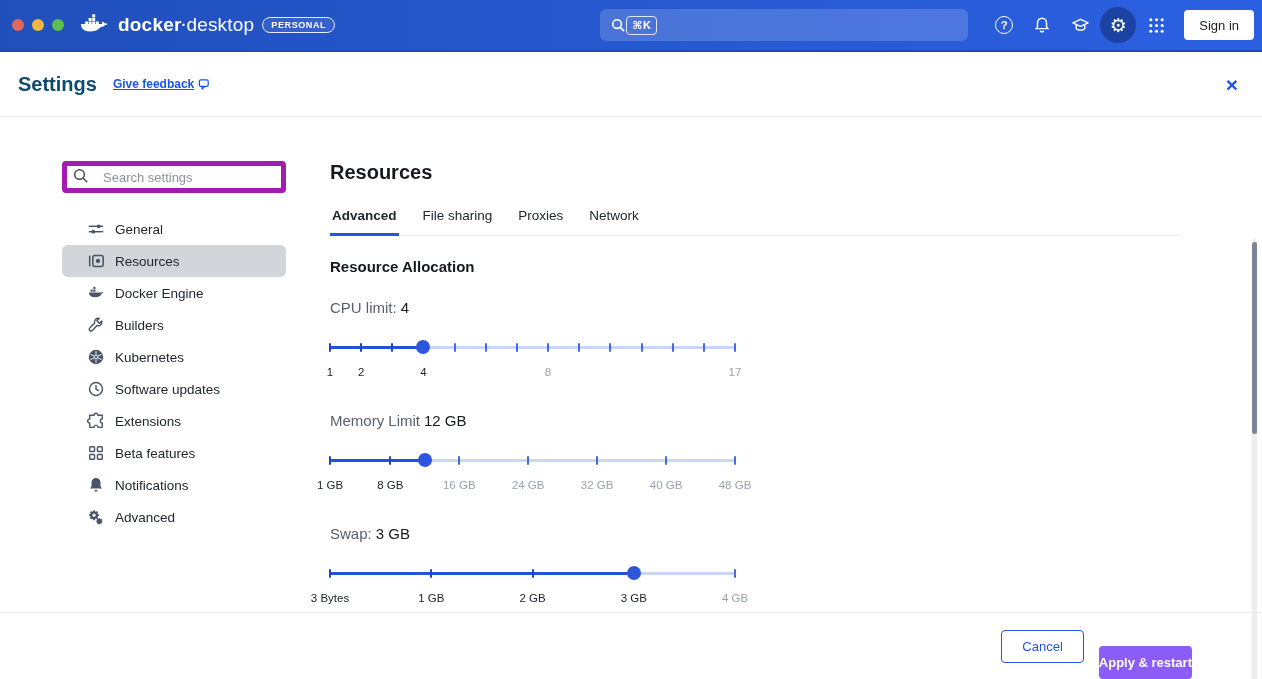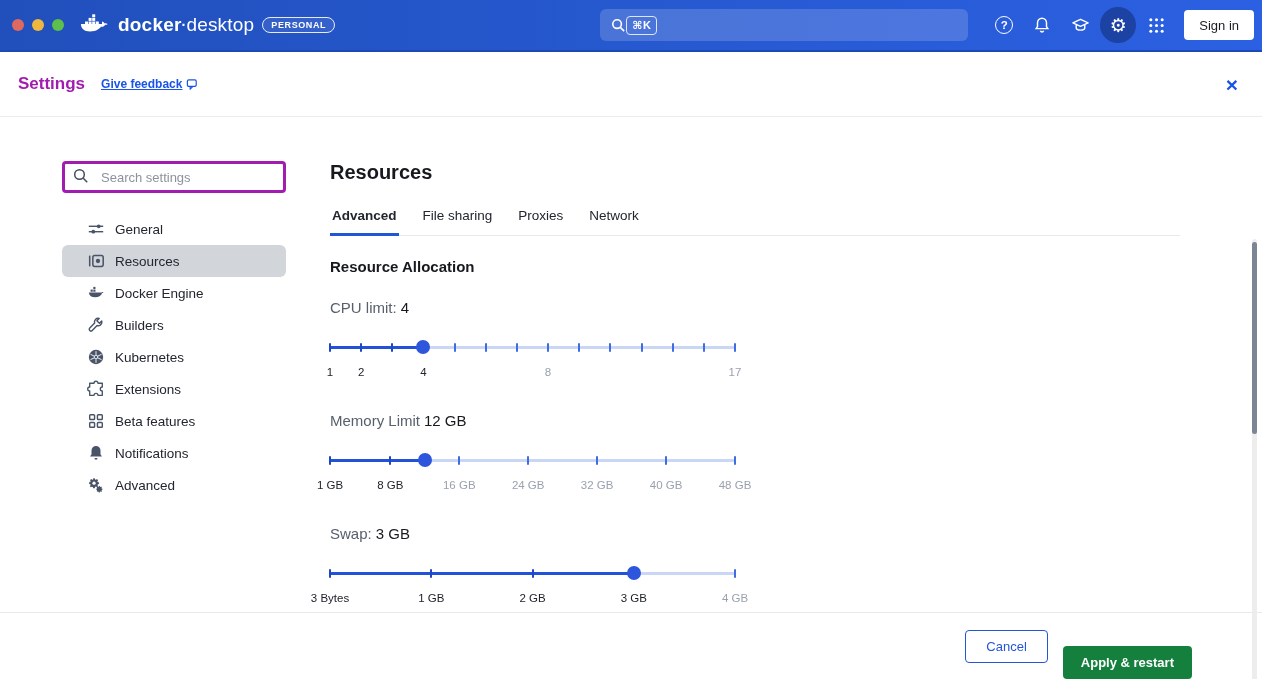--- a/index.html
+++ b/index.html
@@ -34,32 +34,32 @@
   .ticon.active { background:rgba(10,28,80,.42); }
   .circle-q { width:18px; height:18px; border:1.6px solid #fff; border-radius:50%; color:#fff;
               font-size:11.5px; font-weight:700; display:flex; align-items:center; justify-content:center; }
   .gear-glyph { font-size:19px; line-height:1; }
   .signin { margin-left:10px; background:#fff; color:#1a1d23; border:none; border-radius:4px;
             height:30px; padding:0 15px; font-size:13px; font-weight:500; font-family:inherit; cursor:pointer; }
 
   
   .sheader { height:65px; display:flex; align-items:center; padding:0 24px 0 18px;
              border-bottom:1px solid #ececec; background:#fff; }
-  .sheader h1 { font-size:17px; font-weight:700; color:#a21caf; margin-right:16px; }
+  .sheader h1 { font-size:20px; font-weight:700; color:#0c4a6e; margin-right:16px; }
   .feedback { display:flex; align-items:center; gap:4px; color:#1a53e8; font-size:12px;
               font-weight:600; text-decoration:underline; cursor:pointer; }
   .sheader .spacer { flex:1; }
   .close-x { color:#1a53e8; font-size:21px; font-weight:700; line-height:1; cursor:pointer; }
 
   
   .content { display:flex; height:495px; background:#fff; position:relative; }
 
   .sidebar { width:330px; padding:44px 44px 0 62px; flex:none; }
   .side-search { position:relative; margin-bottom:20px; }
-  .side-search input { width:224px; height:32px; border:3px solid #a21caf; border-radius:4px;
+  .side-search input { width:224px; height:32px; border:5px solid #a21caf; border-radius:4px;
                        padding:0 8px 0 36px; font-size:13px; font-family:inherit; color:#333; outline:none; }
   .side-search input::placeholder { color:#8c929c; opacity:1; }
   .side-search .mag { position:absolute; left:11px; top:7px; color:#454b57; }
   .side-item { width:224px; height:32px; display:flex; align-items:center; padding-left:24px;
                border-radius:6px; cursor:pointer; color:#22262e; }
   .side-item.selected { background:#d2d5da; }
   .side-icon { width:19px; height:19px; color:#4a5468; margin-right:10px; display:flex;
                align-items:center; justify-content:center; flex:none; }
   .side-label { font-size:13.5px; }
 
@@ -85,21 +85,21 @@
   .s-labels { position:relative; height:14px; margin-top:12px; }
   .s-label { position:absolute; transform:translateX(-50%); font-size:11.5px; white-space:nowrap; }
   .s-label.on { color:#20242b; }
   .s-label.off { color:#9aa1ad; }
 
   
   .footer { height:67px; border-top:1px solid #e9e9e9; display:flex; align-items:center;
             justify-content:flex-end; padding-right:70px; gap:15px; background:#fff; }
   .btn { height:33px; border-radius:4px; font-size:13px; font-family:inherit; cursor:pointer; }
   .btn-cancel { background:#fff; border:1px solid #2356d6; color:#2356d6; padding:0 20px; font-weight:500; }
-  .btn-apply { background:#15803d; border:none; color:#fff; padding:0 18px; font-weight:700;margin-top:32px; }
+  .btn-apply { background:#8b5cf6; border:none; color:#fff; padding:0 0; font-weight:700;margin-top:32px; }
 
   
   .scrollbar { position:absolute; right:5px; top:122px; width:5px; height:486px;
                background:#ededed; border-radius:3px; }
   .scroll-thumb { position:absolute; top:3px; left:0; width:5px; height:192px;
                   background:#7c8595; border-radius:3px; }
 </style>
 </head>
 <body>
 
@@ -246,20 +246,29 @@
                   <line x1="12" y1="11" x2="16.2" y2="13"></line>
                   <line x1="3.8" y1="13" x2="8" y2="11"></line>
                   <line x1="12" y1="9" x2="16.2" y2="7"></line>
                 </g>
               </svg>
             </span>
             <span class="side-label">Kubernetes</span>
           </div>
           <div class="side-item">
             <span class="side-icon">
+              <svg width="18" height="18" viewBox="0 0 20 20" fill="none" stroke="currentColor" stroke-width="1.6">
+                <circle cx="10" cy="10" r="7.2"></circle>
+                <path d="M10 5.8V10l3 2"></path>
+              </svg>
+            </span>
+            <span class="side-label">Software updates</span>
+          </div>
+          <div class="side-item">
+            <span class="side-icon">
               <svg width="18" height="18" viewBox="0 0 20 20" fill="none" stroke="currentColor" stroke-width="1.5" stroke-linejoin="round">
                 <path d="M7.8 3.6a2.2 2.2 0 0 1 4.4 0H17v4.2a2.2 2.2 0 0 0 0 4.4V17h-4.8a2.2 2.2 0 0 0-4.4 0H3v-4.8a2.2 2.2 0 0 1 0-4.4V3.6z"></path>
               </svg>
             </span>
             <span class="side-label">Extensions</span>
           </div>
           <div class="side-item">
             <span class="side-icon">
               <svg width="18" height="18" viewBox="0 0 20 20" fill="none" stroke="currentColor" stroke-width="1.6">
                 <rect x="3" y="3" width="5.4" height="5.4" rx="1"></rect>

